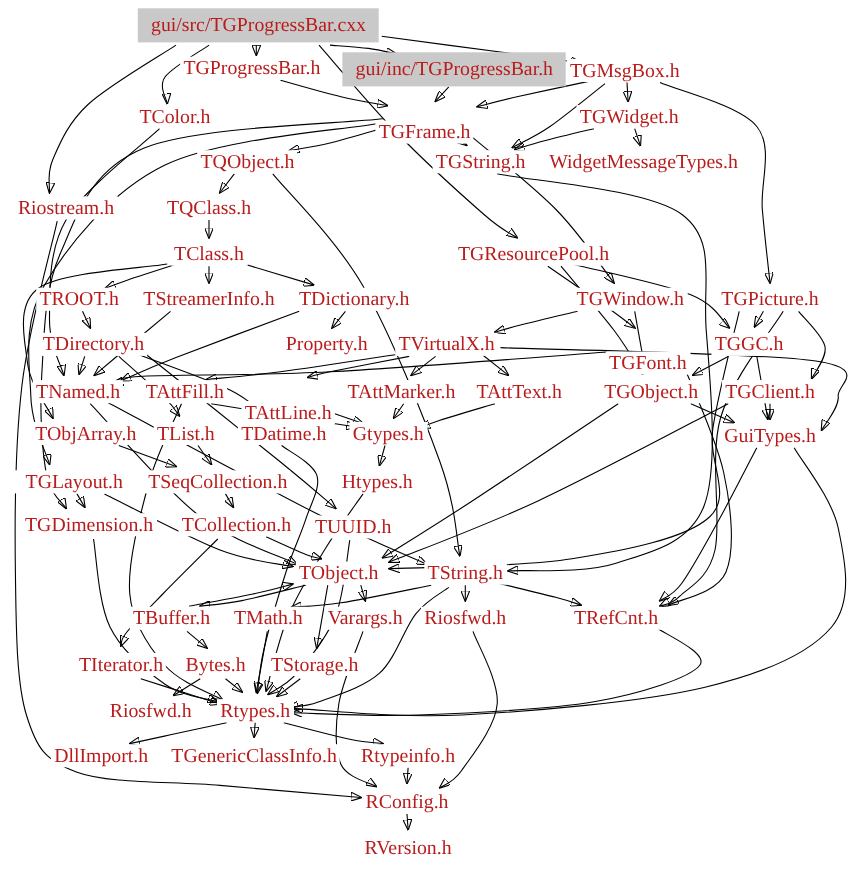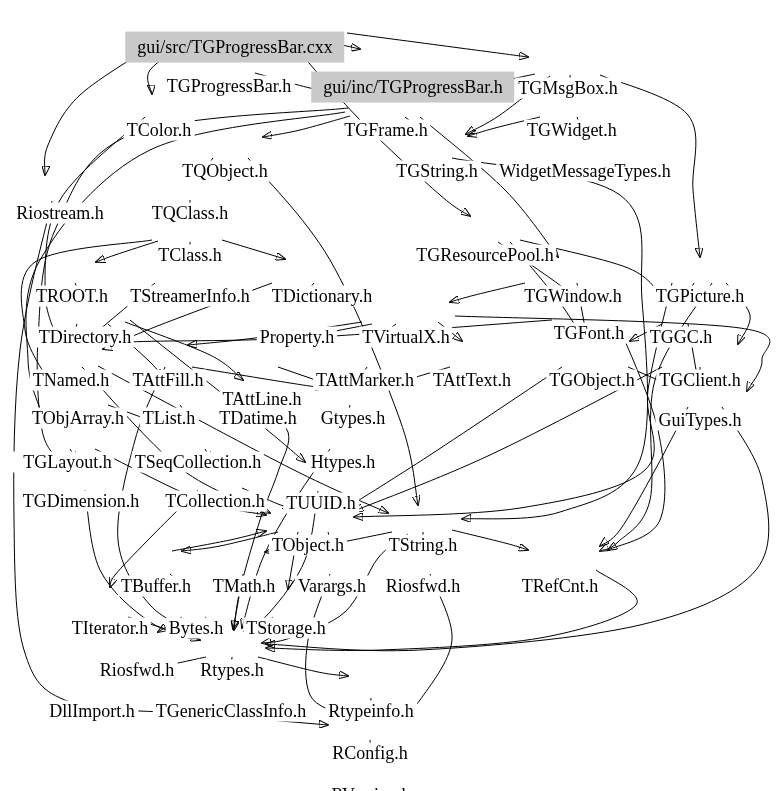--- a/index.html
+++ b/index.html
@@ -10,26 +10,25 @@
     font-family:"Liberation Serif","DejaVu Serif",serif;
     overflow:hidden;
   }
   #edges{position:absolute;left:0;top:0;width:779px;height:791px;}
   #edges path{fill:none;stroke:#000000;stroke-width:1;}
   .node{
     position:absolute;
     transform:translate(-50%,-50%);
     font-size:18px;
     line-height:1.05;
-    color:#000000;
+    color:#b91c1c;
     white-space:nowrap;
     background:#ffffff;
     padding:1px 3px;
     cursor:pointer;
-    margin-top:24px;
   }
   .node.hl{
     background:#c9c9c9;
     padding:6px 12px;
   }
 </style>
 </head>
 <body>
 
 <div class="canvas">
@@ -144,38 +143,38 @@
         <path d="M52,201 C46.7,225.8 26.3,296.8 20,350 C13.7,403.2 13.3,470.0 14,520 C14.7,570.0 14.7,619.7 24,650 C33.3,680.3 40.7,691.3 70,702 C99.3,712.7 157.0,710.2 200,714 C243.0,717.8 306.7,723.2 328,725" marker-end="url(#arr)" stroke="#000000"></path>
         <path d="M452,158 C480.0,164.2 588.3,171.3 620,195 C651.7,218.7 638.7,255.8 642,300 C645.3,344.2 653.7,424.7 640,460 C626.3,495.3 589.7,502.2 560,512 C530.3,521.8 478.3,517.8 462,519" marker-end="url(#arr)" stroke="#000000"></path>
       </g>
   </svg>
   <div id="nodes">
       <div class="node hl" style="left: 235px; top: 23px;">gui/src/TGProgressBar.cxx</div>
       <div class="node" style="left: 229px; top: 62px;">TGProgressBar.h</div>
       <div class="node hl" style="left: 413px; top: 63px;">gui/inc/TGProgressBar.h</div>
       <div class="node" style="left: 568px; top: 64px;">TGMsgBox.h</div>
       <div class="node" style="left: 159px; top: 106px;">TColor.h</div>
-      <div class="node" style="left: 386px; top: 106px;">TGFrame.h</div>
+      <div class="node" style="left: 386px; top: 120px;">TGFrame.h</div>
       <div class="node" style="left: 572px; top: 106px;">TGWidget.h</div>
       <div class="node" style="left: 225px; top: 147px;">TQObject.h</div>
       <div class="node" style="left: 437px; top: 147px;">TGString.h</div>
       <div class="node" style="left: 585px; top: 147px;">WidgetMessageTypes.h</div>
       <div class="node" style="left: 60px; top: 189px;">Riostream.h</div>
       <div class="node" style="left: 190px; top: 189px;">TQClass.h</div>
       <div class="node" style="left: 190px; top: 231px;">TClass.h</div>
       <div class="node" style="left: 485px; top: 231px; text-align: center;">TGResourcePool.h</div>
       <div class="node" style="left: 72px; top: 272px;">TROOT.h</div>
       <div class="node" style="left: 190px; top: 272px;">TStreamerInfo.h</div>
       <div class="node" style="left: 322px; top: 272px;">TDictionary.h</div>
       <div class="node" style="left: 573px; top: 272px;">TGWindow.h</div>
       <div class="node" style="left: 700px; top: 272px;">TGPicture.h</div>
       <div class="node" style="left: 85px; top: 313px;">TDirectory.h</div>
       <div class="node" style="left: 297px; top: 313px;">Property.h</div>
       <div class="node" style="left: 406px; top: 313px;">TVirtualX.h</div>
-      <div class="node" style="left: 589px; top: 309px;">TGFont.h</div>
+      <div class="node" style="left: 589px; top: 330px;">TGFont.h</div>
       <div class="node" style="left: 681px; top: 313px;">TGGC.h</div>
       <div class="node" style="left: 71px; top: 356px;">TNamed.h</div>
       <div class="node" style="left: 168px; top: 356px;">TAttFill.h</div>
       <div class="node" style="left: 262px; top: 375px;">TAttLine.h</div>
       <div class="node" style="left: 365px; top: 356px;">TAttMarker.h</div>
       <div class="node" style="left: 472px; top: 356px;">TAttText.h</div>
       <div class="node" style="left: 592px; top: 356px;">TGObject.h</div>
       <div class="node" style="left: 700px; top: 356px;">TGClient.h</div>
       <div class="node" style="left: 78px; top: 394px;">TObjArray.h</div>
       <div class="node" style="left: 169px; top: 394px;">TList.h</div>

